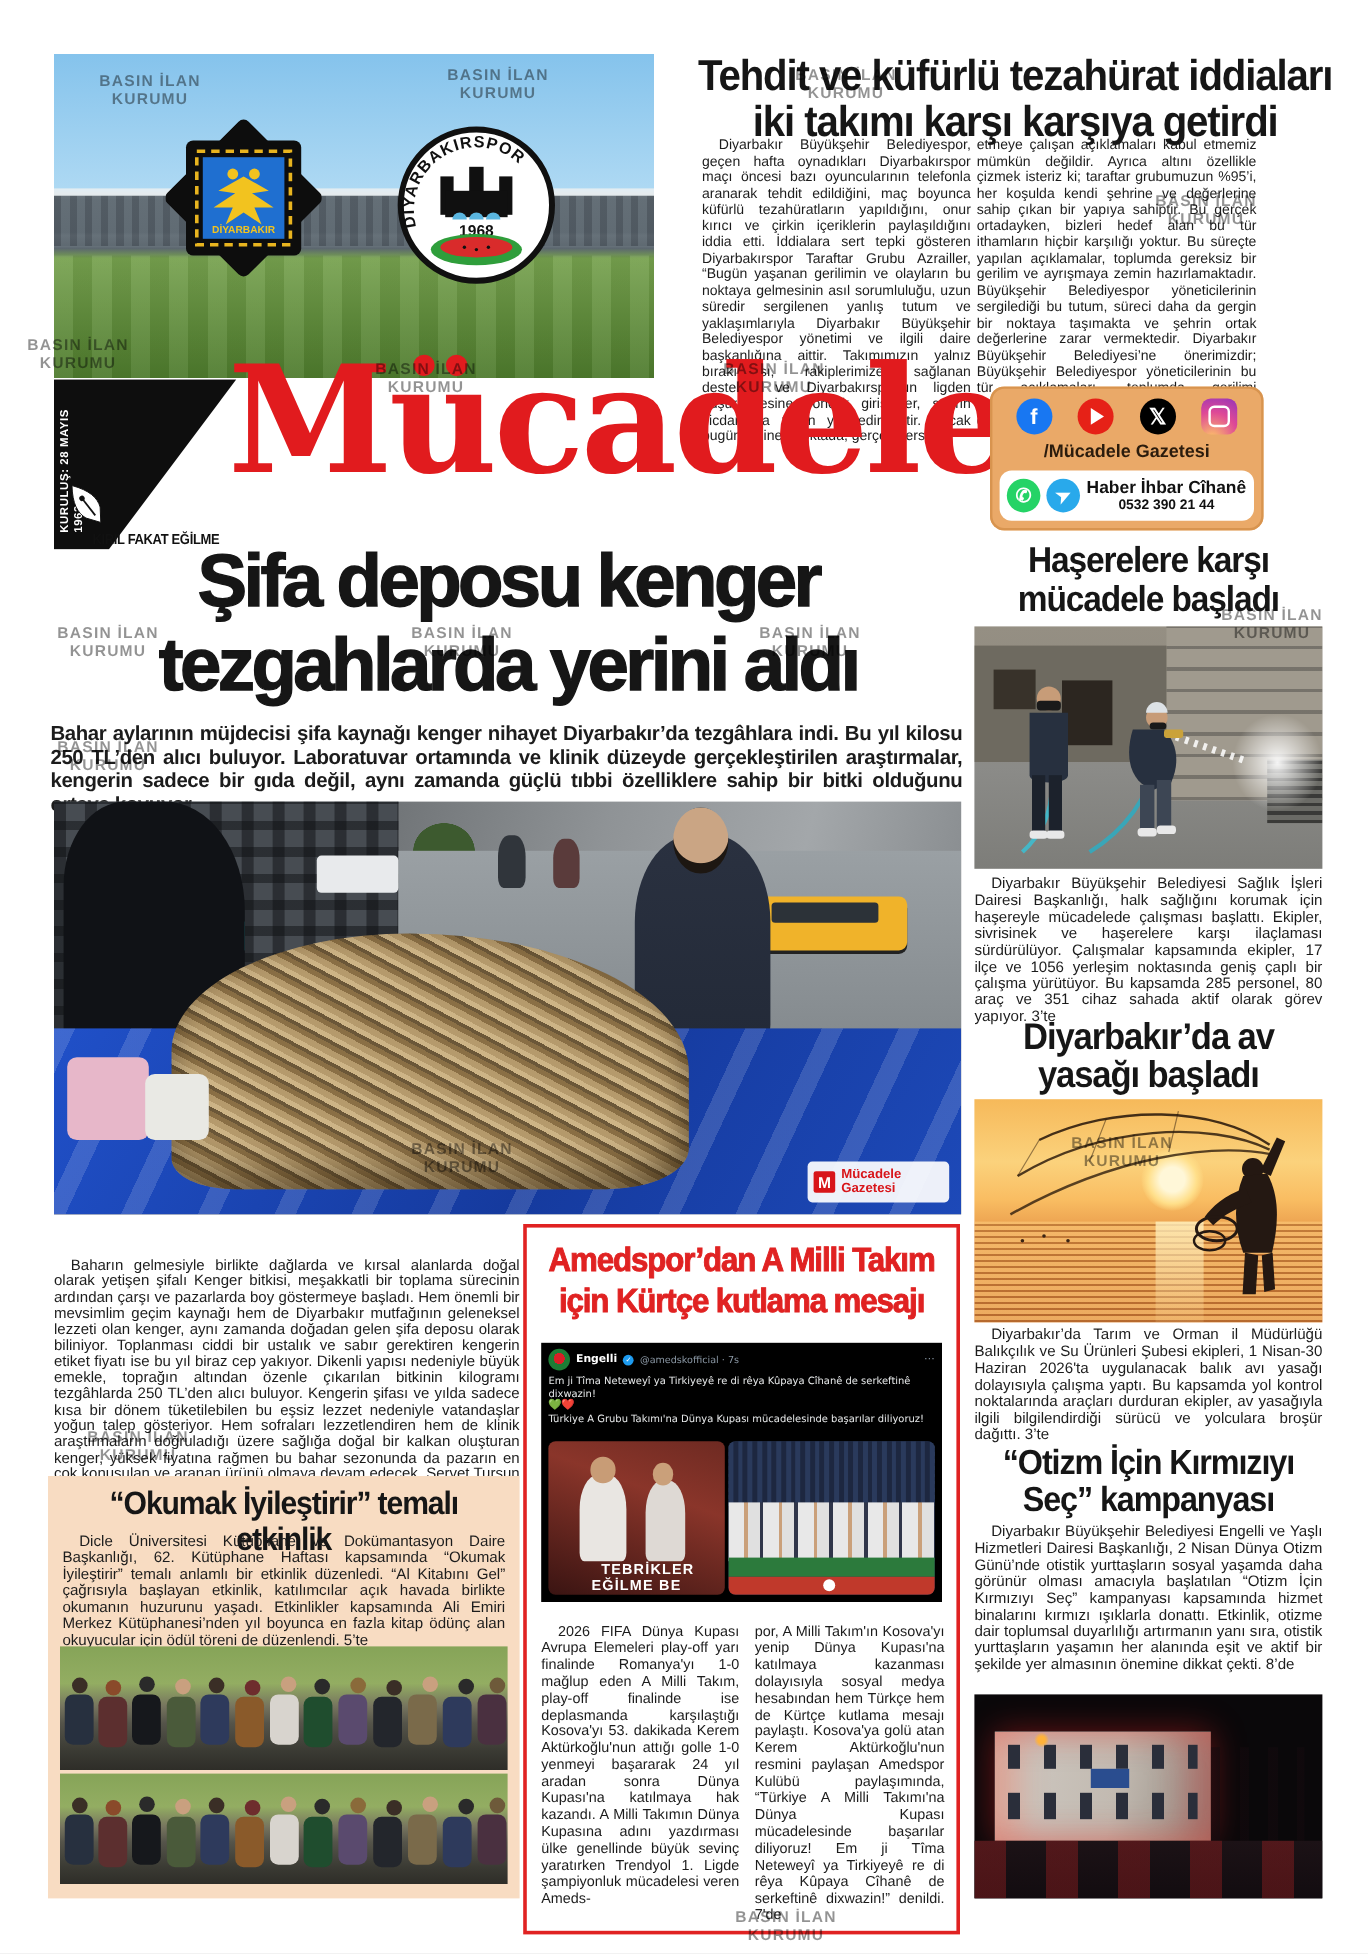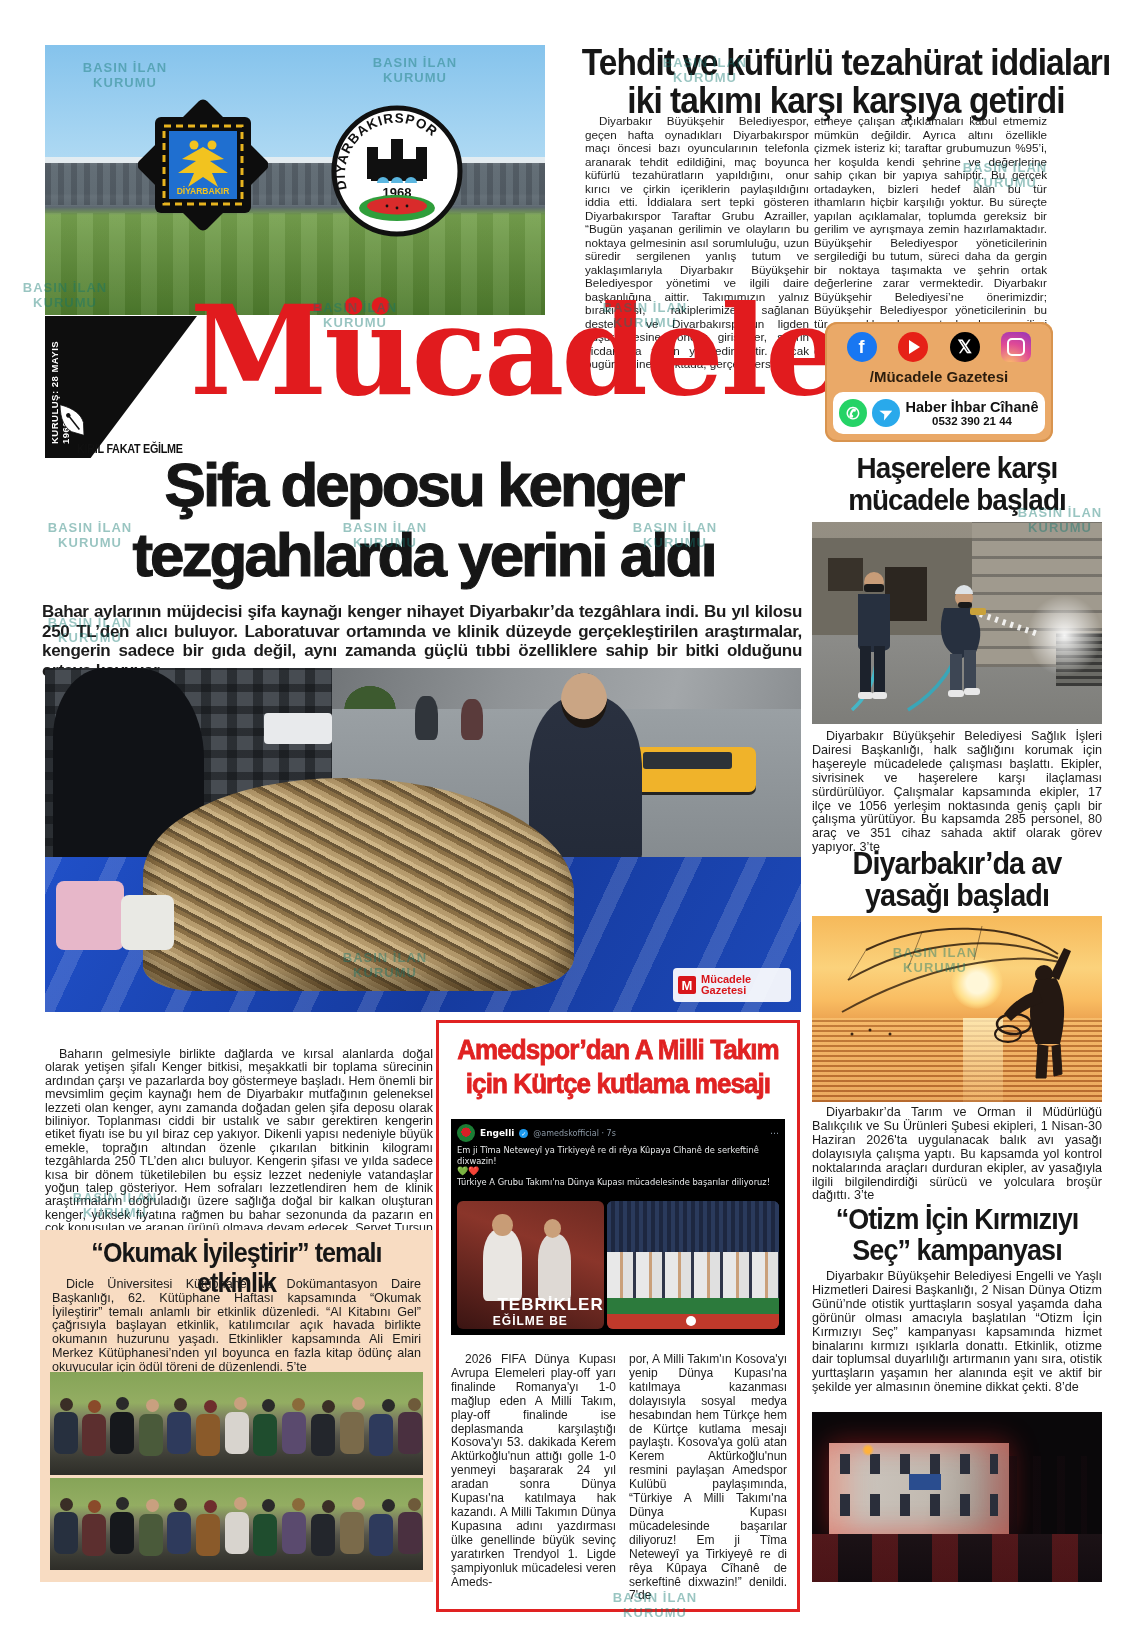--- a/index.html
+++ b/index.html
@@ -8,21 +8,21 @@
   .abs{position:absolute;}
   .photo{position:absolute;overflow:hidden;}
   .layer{position:absolute;}
   .hl{position:absolute;font-family:"Liberation Sans",sans-serif;font-weight:700;color:#161616;
       text-align:center;letter-spacing:-1px;}
   .heavy{-webkit-text-stroke:1.1px #161616;}
   .cond{transform:scaleX(.93);transform-origin:center top;}
   .body-txt{position:absolute;font-family:Liberation Sans, sans-serif;text-align:justify;color:#1c1c1c;}
   .ind{text-indent:14px;}
   .red{color:#e02222;-webkit-text-stroke:.8px #e02222;}
-  .wm{position:absolute;z-index:9;width:110px;color:#0f766e;opacity:.42;font-family:"Liberation Sans",sans-serif;
+  .wm{position:absolute;z-index:9;width:110px;color:#000000;opacity:.42;font-family:"Liberation Sans",sans-serif;
       font-weight:700;font-size:13px;line-height:15px;text-align:center;letter-spacing:1px;pointer-events:none;}
   
   .logoblock{position:absolute;left:45px;top:316px;width:190px;height:142px;background:#fff;}
   .logoblack{position:absolute;inset:0;background:#0e0e0e;
              clip-path:polygon(0 0,80% 0,24% 100%,0 100%);}
   .founded{position:absolute;left:4px;top:8px;height:120px;color:#fff;font-family:"Liberation Sans",sans-serif;
            font-weight:700;font-size:9.5px;letter-spacing:.5px;writing-mode:vertical-rl;transform:rotate(180deg);}
   .slogan{position:absolute;left:32px;top:126px;font-family:"Liberation Sans",sans-serif;font-weight:700;
           font-size:12px;color:#111;letter-spacing:-.3px;transform:scaleX(.9);transform-origin:left top;white-space:nowrap;}
   .wordmark{position:absolute;left:190px;top:289px;font-family:"DejaVu Serif",serif;font-weight:700;
@@ -247,22 +247,22 @@
       <div style="font-size:8.3px;line-height:10.5px;margin-top:3px;">Em ji Tîma Neteweyî ya Tirkiyeyê re di rêya Kûpaya Cîhanê de serkeftinê dixwazin!</div>
       <div style="font-size:9px;line-height:11px;">💚❤️</div>
       <div style="font-size:8.3px;line-height:10.5px;">Türkiye A Grubu Takımı'na Dünya Kupası mücadelesinde başarılar diliyoruz!</div>
       <div style="position:absolute;left:6px;right:6px;bottom:6px;height:128px;display:flex;gap:3px;">
         <div style="position:relative;width:46%;height:100%;border-radius:6px;overflow:hidden;
              background:linear-gradient(200deg,#6e2a22 0%,#8a352a 35%,#3a1412 100%);">
           <div class="layer" style="left:18%;top:22%;width:26%;height:56%;background:#e9e6e2;border-radius:40% 40% 10% 10%;"></div>
           <div class="layer" style="left:55%;top:26%;width:23%;height:52%;background:#ded9d4;border-radius:40% 40% 10% 10%;"></div>
           <div class="layer" style="left:24%;top:10%;width:14%;height:17%;background:#c89c76;border-radius:50%;"></div>
           <div class="layer" style="left:59%;top:14%;width:12%;height:15%;background:#caa07a;border-radius:50%;"></div>
-          <div style="position:absolute;left:0;bottom:14px;width:100%;text-align:right;color:#fff;
-               font-family:'Liberation Sans',sans-serif;font-weight:700;font-size:17px;letter-spacing:1px;">TEBRİKLER</div>
+          <div style="position:absolute;left:0;bottom:14px;width:100%;text-align:left;color:#fff;
+               font-family:'Liberation Sans',sans-serif;font-weight:700;font-size:12px;letter-spacing:1px;padding-left:44px;">TEBRİKLER</div>
           <div style="position:absolute;left:0;bottom:1px;width:100%;text-align:center;color:#fff;
                font-family:'Liberation Sans',sans-serif;font-weight:700;font-size:12px;letter-spacing:1px;">EĞİLME BE</div>
         </div>
         <div style="position:relative;width:54%;height:100%;border-radius:6px;overflow:hidden;background:#23304d;">
           <div class="layer" style="left:0;top:0;width:100%;height:42%;
                background:repeating-linear-gradient(90deg,#2a3a5c 0 4px,#1d2740 4px 8px),repeating-linear-gradient(0deg,rgba(120,140,180,.25) 0 3px,transparent 3px 6px);"></div>
           <div class="layer" style="left:0;top:40%;width:100%;height:38%;
                background:repeating-linear-gradient(90deg,#e8e8e8 0 13px,#caa07a 13px 16px,#e0e0e0 16px 26px,#30364a 26px 29px);"></div>
           <div class="layer" style="left:0;top:76%;width:100%;height:12%;background:#2c7a3c;"></div>
           <div class="layer" style="left:0;top:88%;width:100%;height:12%;background:#c0392b;">

